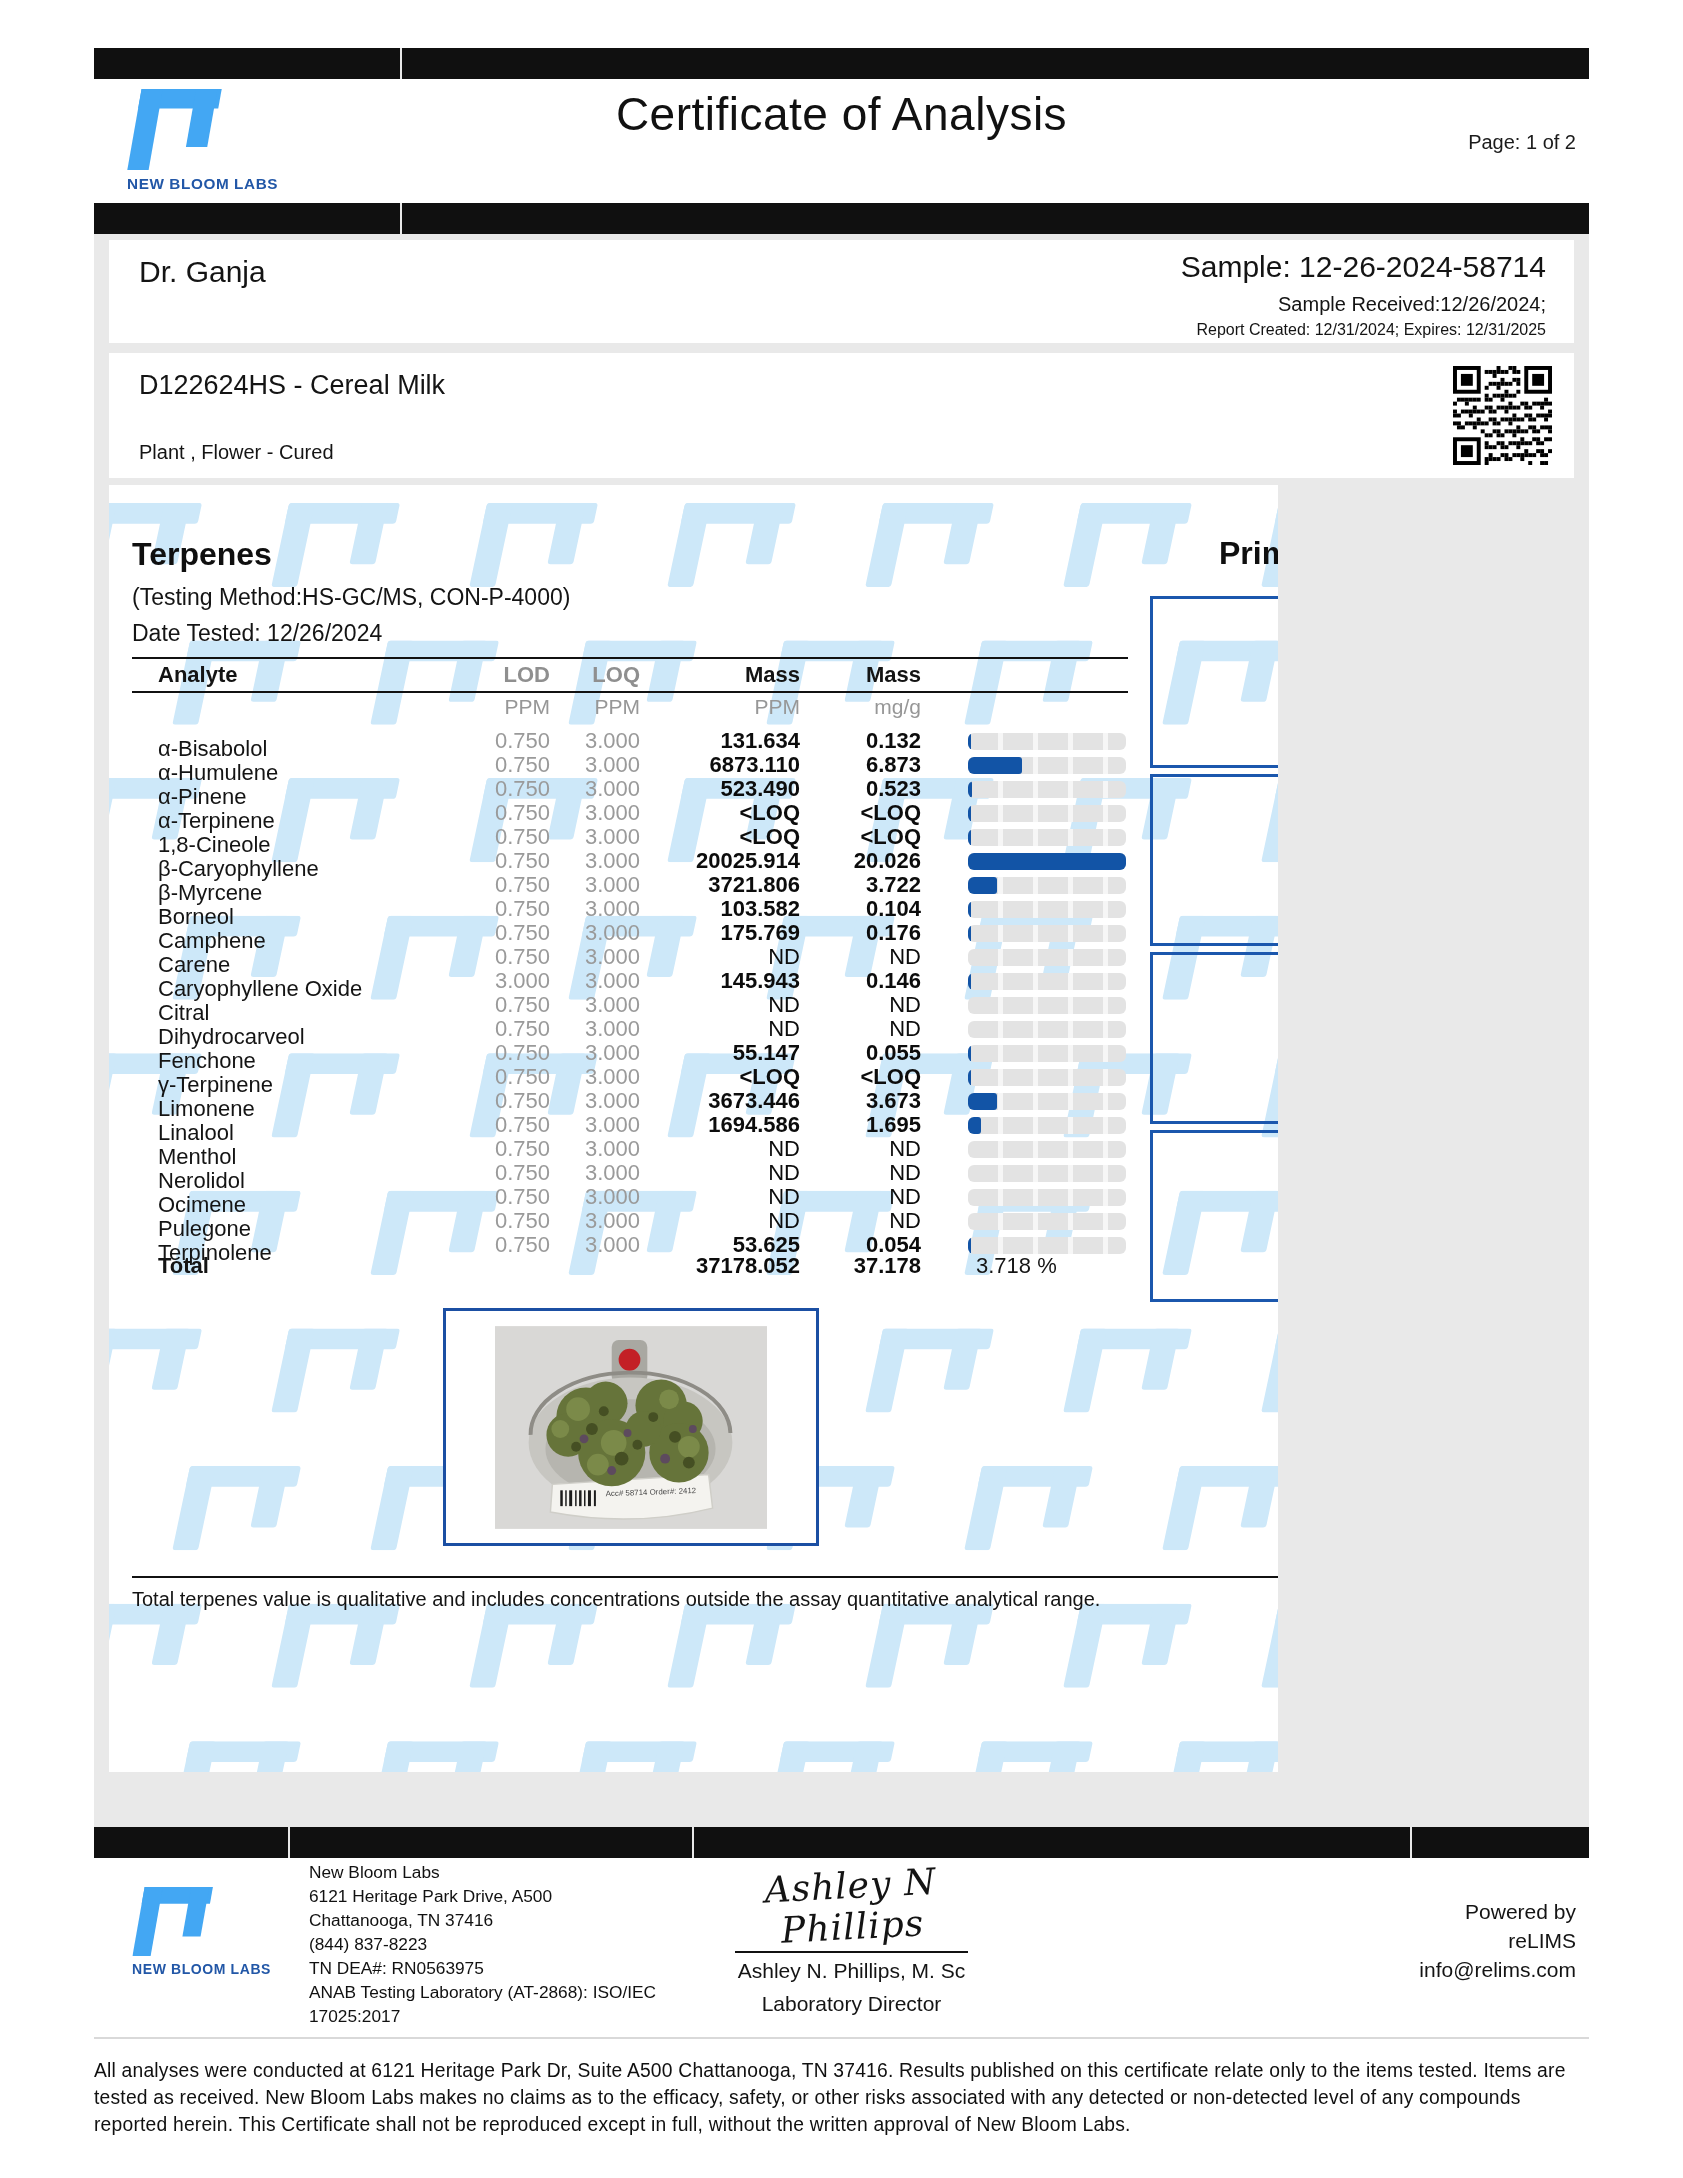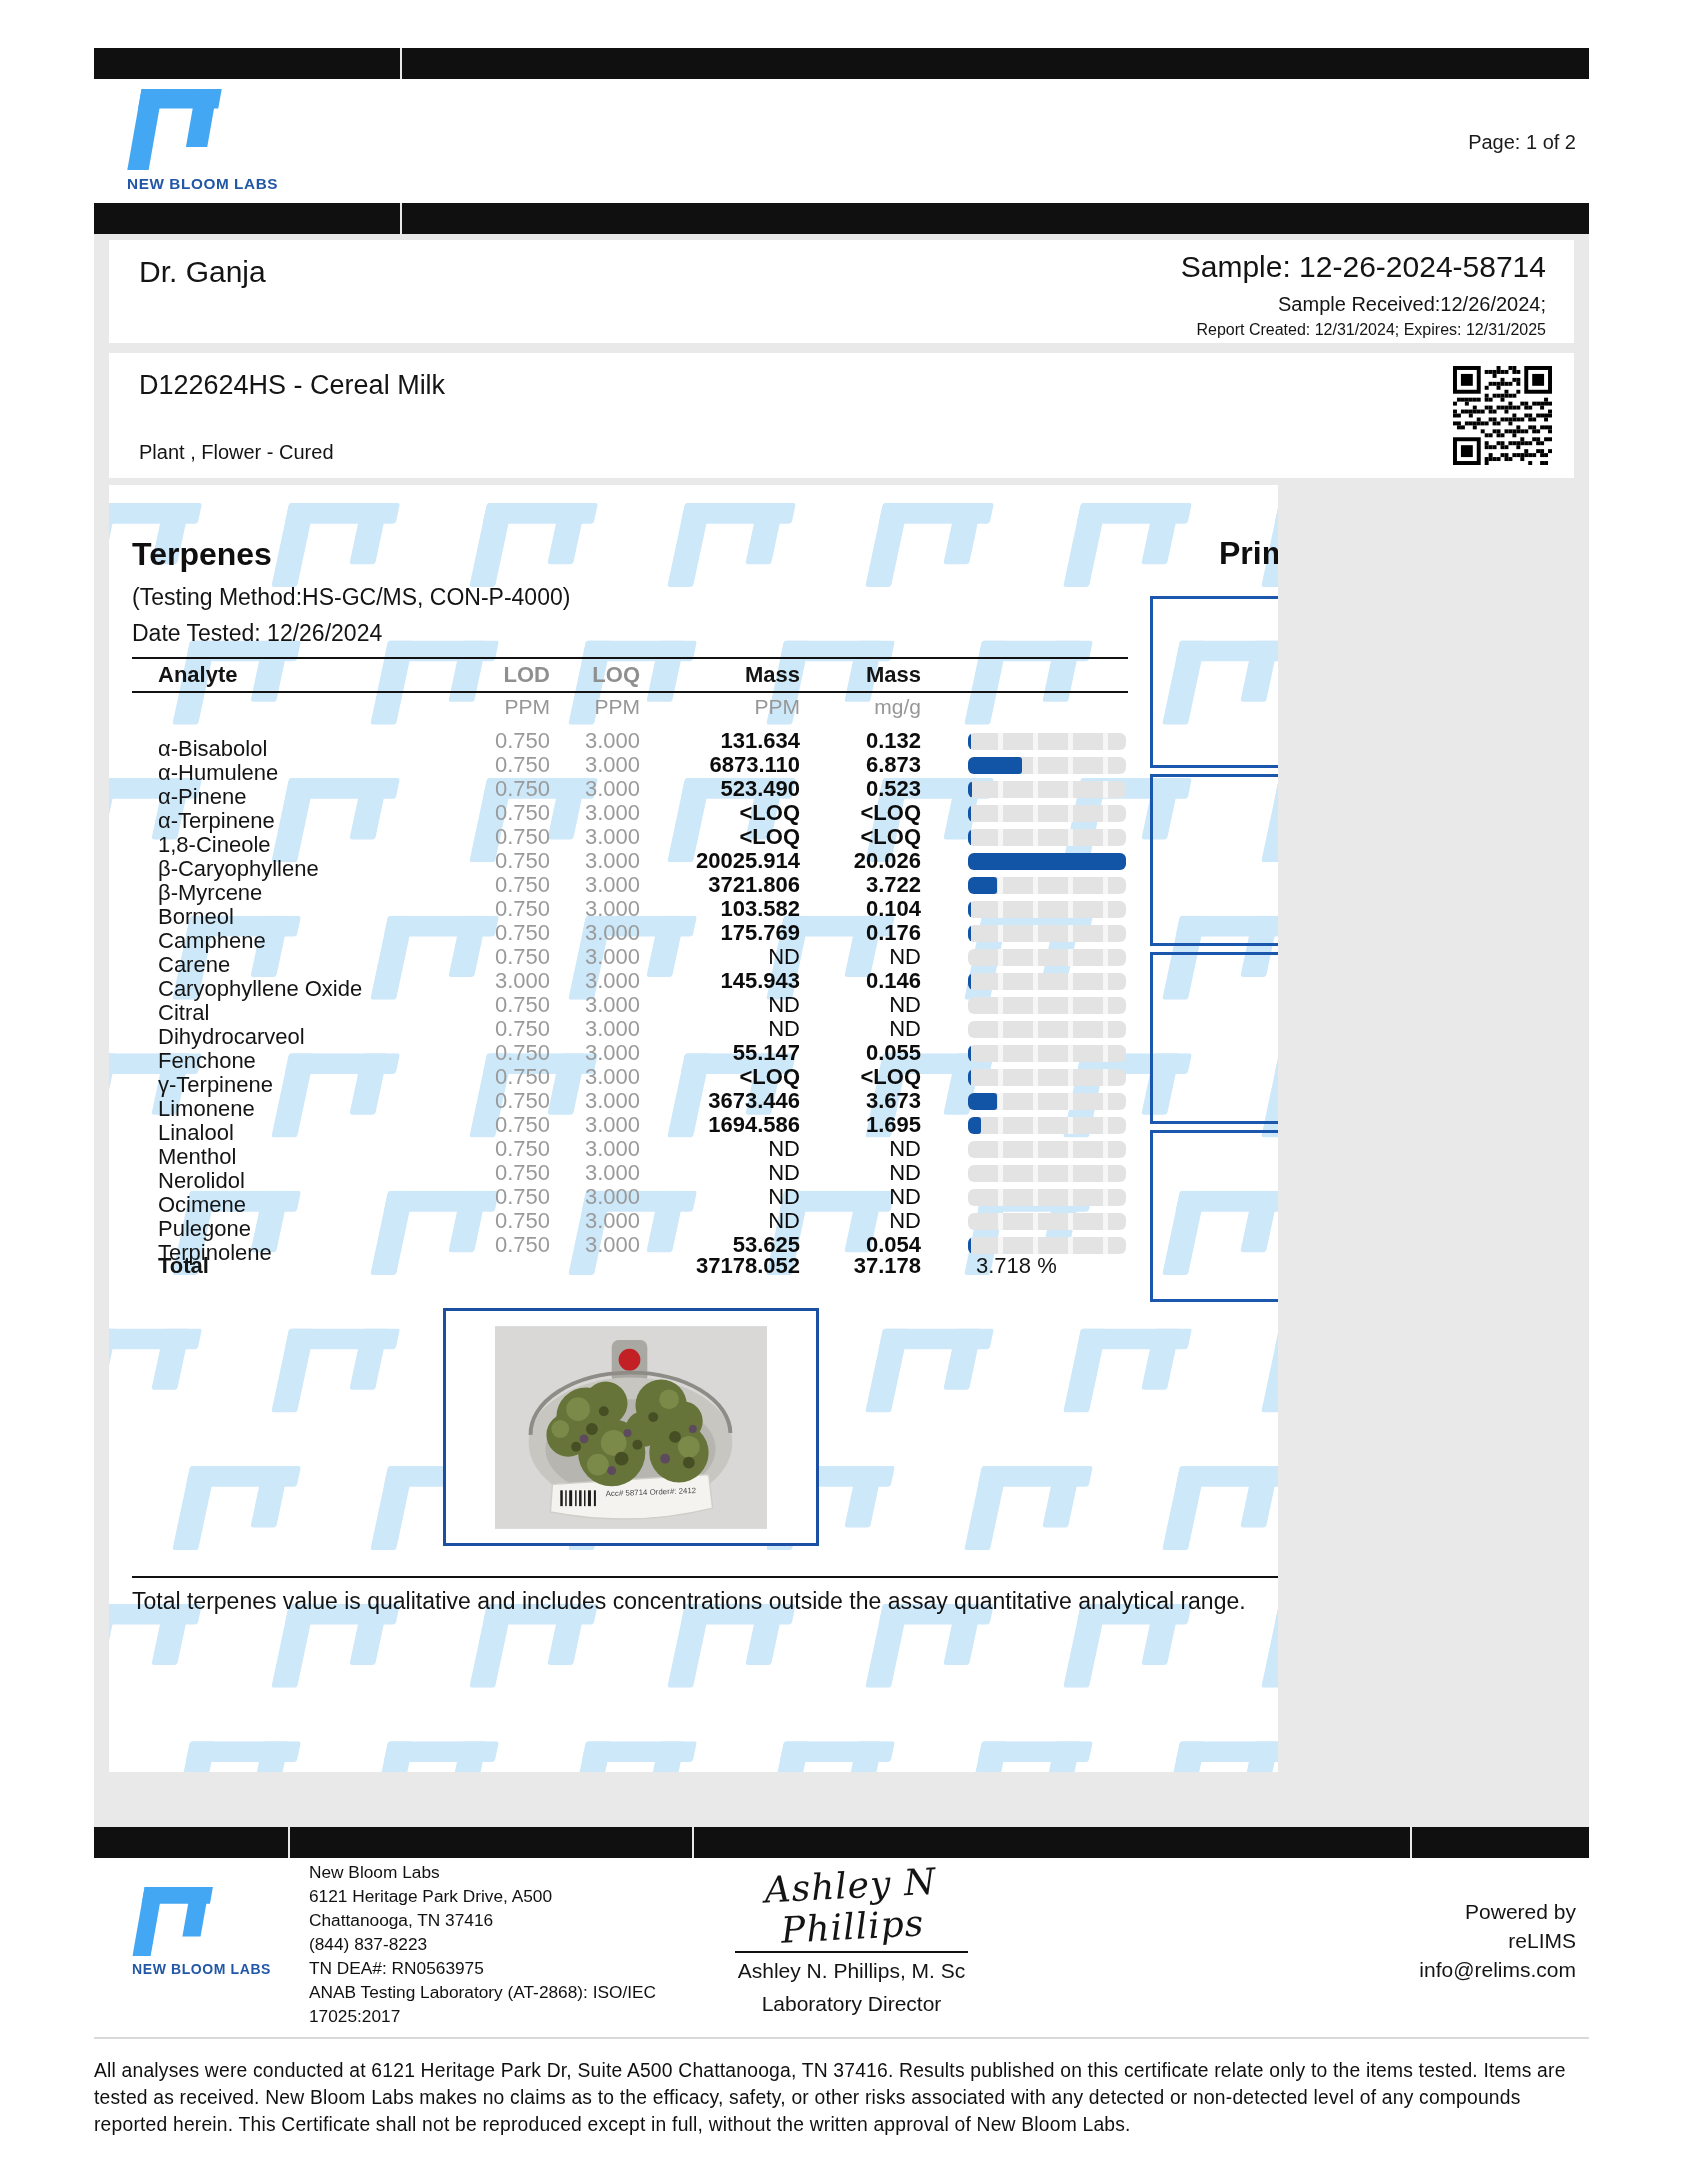--- a/index.html
+++ b/index.html
@@ -59,21 +59,21 @@
   .aromas-title{text-align:center;}
   .aroma-stack{margin-top:24px;}
   .aroma-box{box-sizing:border-box;width:384px;height:172px;border:3px solid #1b57ad;margin-bottom:6px;
              text-align:center;padding-top:8px;}
   .aroma-label{font-size:22px;color:#161616;display:block;}
   .aroma-icon{margin-top:2px;}
   
   .photo-frame{position:absolute;left:334px;top:823px;width:376px;height:238px;border:3px solid #1b4fa3;
                box-sizing:border-box;background:#fff;display:flex;align-items:center;justify-content:center;}
   .note-line{position:absolute;left:23px;top:1091px;width:1420px;border-top:2px solid #111;}
-  .note-text{position:absolute;left:23px;top:1103px;font-size:23px;}
+  .note-text{position:absolute;left:23px;top:1103px;font-size:20px;}
   
   .f-logo{position:absolute;left:132px;top:1887px;width:178px;}
   .f-addr{position:absolute;left:309px;top:1860px;font-size:17.3px;line-height:24px;color:#111;}
   .sig-block{position:absolute;left:693px;top:1865px;width:317px;text-align:center;}
   .sig-script{font-family:"DejaVu Serif",serif;font-style:italic;font-size:36px;
               transform:rotate(-3deg);display:inline-block;letter-spacing:1px;}
   .sig-line{width:233px;margin:4px auto 6px auto;border-top:2.5px solid #111;}
   .sig-name{font-size:21px;}
   .sig-title{font-size:21px;margin-top:9px;}
   .powered{position:absolute;right:107px;top:1897px;text-align:right;font-size:21px;line-height:29px;}
@@ -176,20 +176,21 @@
   <div class="blackbar" style="top:48px">
     <span class="bar-gap" style="left:20.5%"></span>
   </div>
 
   <div class="logo-wrap">
     <svg class="logo-glyph" width="111" height="81" viewBox="0 0 130 95" fill="#43a7f3">
         <use href="#sym-logo"></use>
       </svg>
     <div class="logo-word">NEW BLOOM LABS</div>
   </div>
+  <div class="doc-title">Certificate of Analysis</div>
   <div class="page-label">Page: 1 of 2</div>
 
   <div class="blackbar" style="top:203px">
     <span class="bar-gap" style="left:20.5%"></span>
   </div>
 
   <div class="gray-band">
 
     <div class="card card1">
       <div class="client">Dr. Ganja</div>

